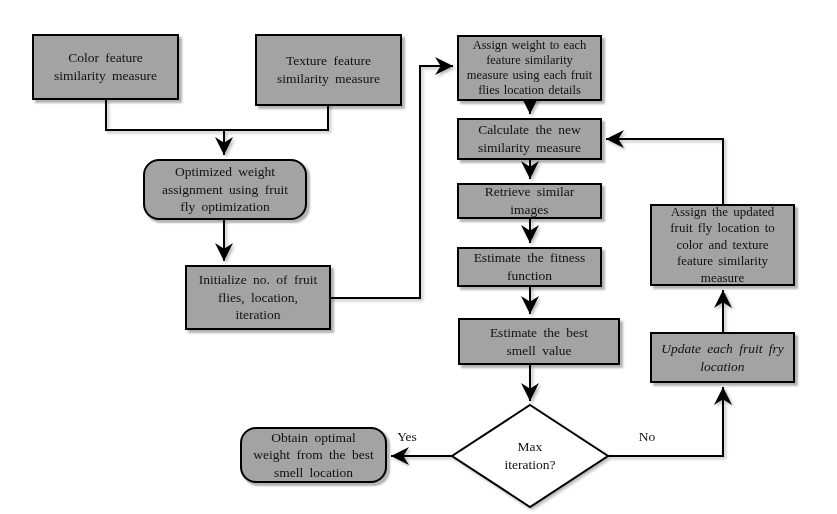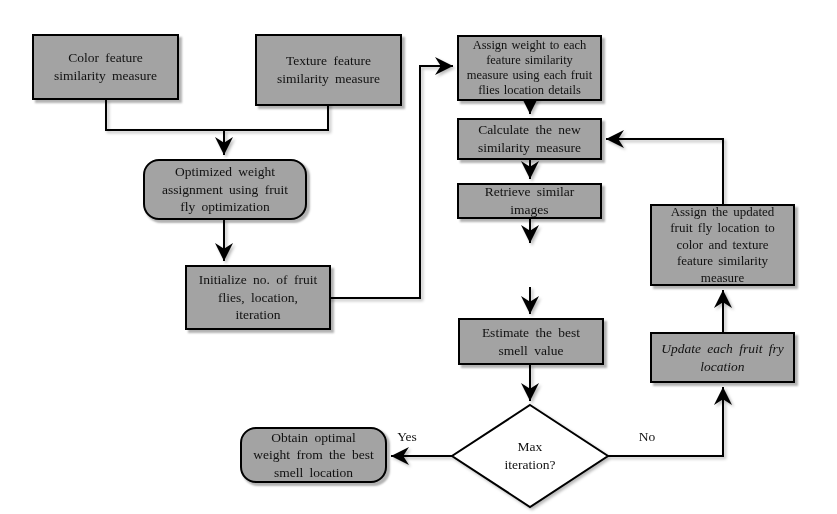--- a/index.html
+++ b/index.html
@@ -53,21 +53,21 @@
     word-spacing: 2px;
   }
   #n-color          { left: 32px;  top: 34px;  width: 147px; height: 66px; }
   #n-texture        { left: 255px; top: 34px;  width: 147px; height: 72px; }
   #n-optimized      { left: 143px; top: 159px; width: 164px; height: 61px; border-radius: 16px; text-align: center; }
   #n-initialize     { left: 151px; top: 265px; width: 146px; height: 65px; margin-left: 34px; }
   #n-assign-weight  { left: 457px; top: 35px;  width: 145px; height: 66px; font-size: 12.5px; line-height: 1.22; word-spacing: 1px; }
   #n-calculate      { left: 457px; top: 118px; width: 145px; height: 42px; }
   #n-retrieve       { left: 457px; top: 183px; width: 145px; height: 36px; }
   #n-fitness        { left: 457px; top: 247px; width: 145px; height: 40px; }
-  #n-smell          { left: 458px; top: 318px; width: 146px; height: 47px; }
+  #n-smell          { left: 458px; top: 318px; width: 162px; height: 47px; }
   #n-obtain         { left: 240px; top: 427px; width: 147px; height: 56px; border-radius: 16px; }
   #n-update         { left: 650px; top: 332px; width: 145px; height: 51px; font-style: italic; }
   #n-assign-updated { left: 650px; top: 204px; width: 145px; height: 82px; font-size: 13px; line-height: 1.26; word-spacing: 2px; }
   #n-diamond-label  { left: 470px; top: 430px; width: 120px; height: 52px; }
   #lbl-yes          { left: 392px; top: 428px; width: 30px;  height: 18px; }
   #lbl-no           { left: 632px; top: 428px; width: 30px;  height: 18px; }
 </style>
 </head>
 <body>
 
@@ -115,20 +115,22 @@
 feature similarity
 measure using each fruit
 flies location details</div>
 
   <div class="node" id="n-calculate">Calculate the new
 similarity measure</div>
 
   <div class="node" id="n-retrieve">Retrieve similar
 images</div>
 
+  <div class="node" id="n-fitness">Estimate the fitness
+function</div>
 
   <div class="node" id="n-smell">Estimate the best
 smell value</div>
 
   <div class="plain" id="n-diamond-label">Max
 iteration?</div>
 
   <div class="node" id="n-obtain">Obtain optimal
 weight from the best
 smell location</div>

